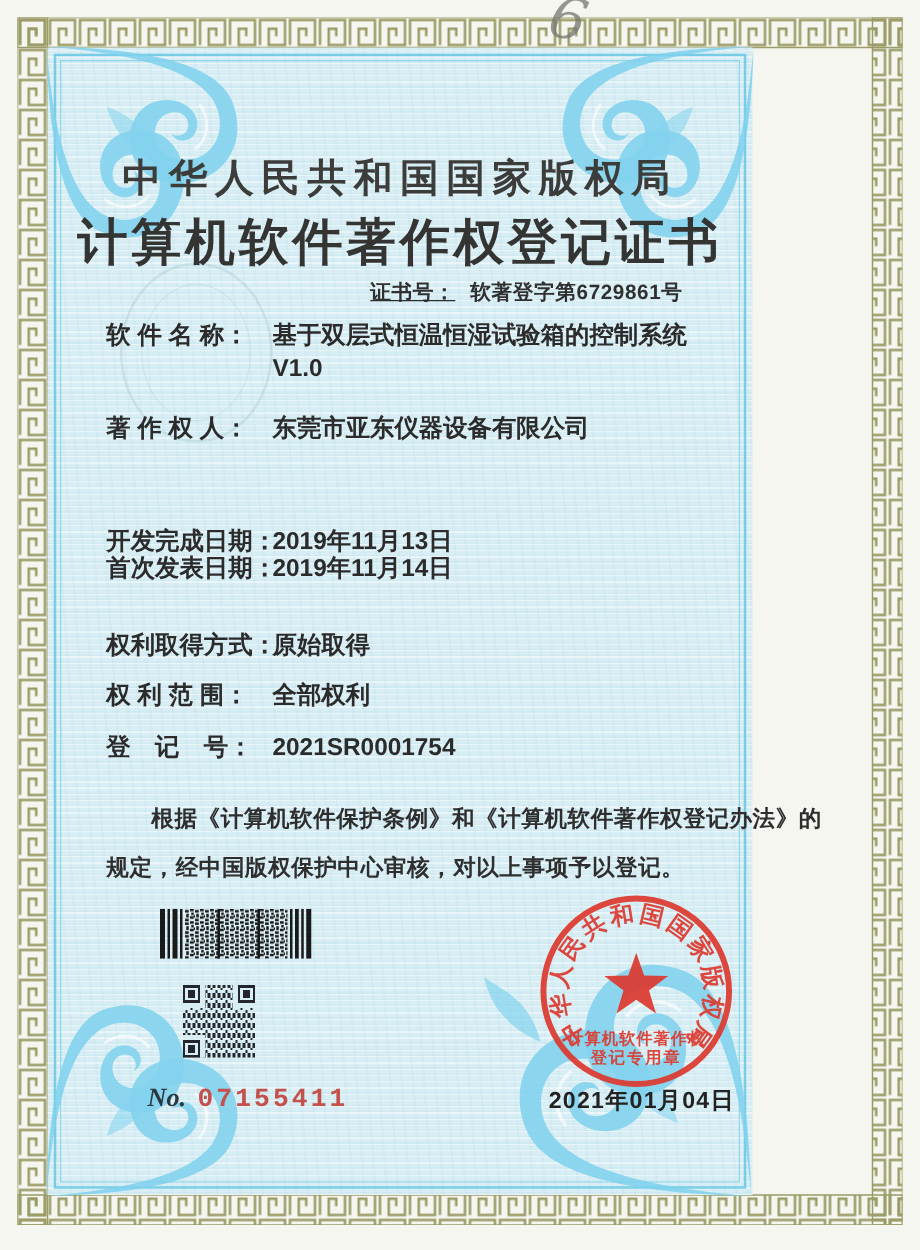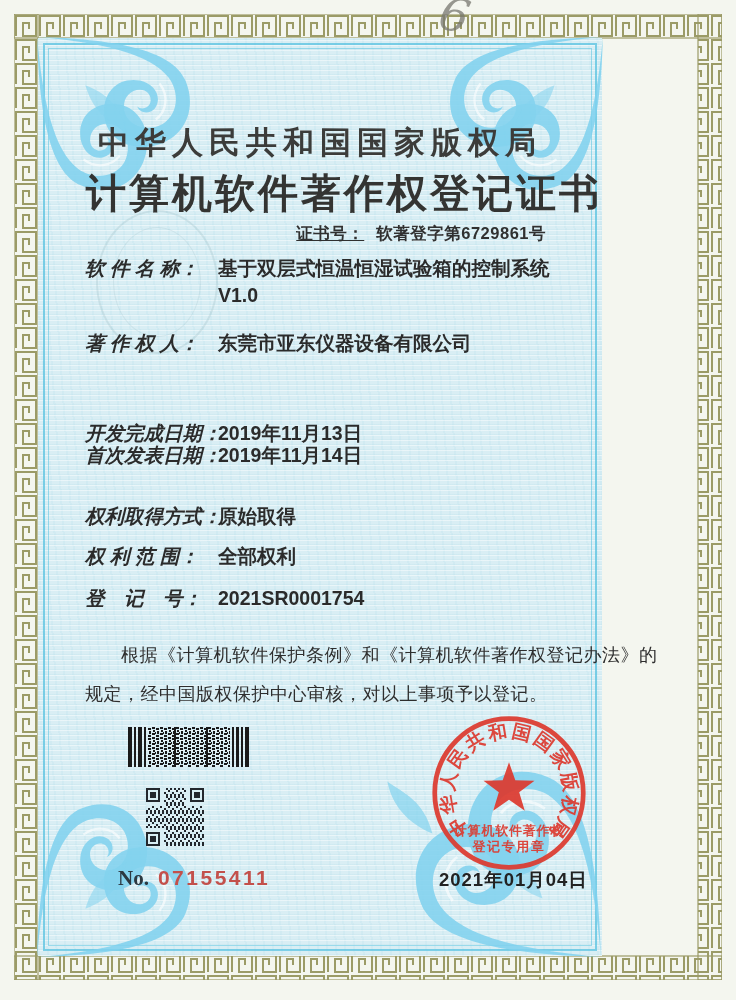--- a/index.html
+++ b/index.html
@@ -32,48 +32,48 @@
   .watermark{position:absolute;left:58px;top:172px;width:118px;height:140px;
     border:2px solid rgba(150,185,195,.28);border-radius:50%;}
   .watermark::after{content:"";position:absolute;inset:15px;border:1px solid rgba(150,185,195,.22);border-radius:50%;}
 
   .title-authority{
     position:absolute;top:84px;left:0;width:100%;text-align:center;
     font-family:"Liberation Serif","DejaVu Serif",serif;
     font-size:31px;font-weight:700;letter-spacing:6px;color:#3c3c3a;white-space:nowrap;
   }
   .title-main{
-    position:absolute;top:128px;left:0;width:100%;text-align:right;
+    position:absolute;top:128px;left:0;width:100%;text-align:center;
     font-family:"Liberation Serif","DejaVu Serif",serif;
     font-size:40px;font-weight:800;letter-spacing:3px;color:#343432;white-space:nowrap;
   }
   .cert-no{
     position:absolute;top:185px;right:56px;
     font-size:16.5px;font-weight:700;color:#303030;letter-spacing:.5px;white-space:nowrap;
   }
   .cert-no .lbl{margin-right:12px;text-decoration:underline;}
 
   .row{position:absolute;left:47px;display:flex;align-items:flex-start;
     font-size:19.5px;font-weight:700;color:#2b2b2b;line-height:27px;white-space:nowrap;}
-  .row .lbl{width:133px;flex:none;font-style:italic;}
+  .row .lbl{width:133px;flex:none;}
   .r0{top:217px}.r1{top:292px}.r2{top:382px}.r3{top:404px}.r4{top:465px}.r5{top:505px}.r6{top:547px}
 
   .statement{
     position:absolute;left:47px;top:598px;width:580px;
-    font-size:18px;font-weight:400;color:#2e2e2e;line-height:39px;letter-spacing:.5px;
+    font-size:18px;font-weight:700;color:#2e2e2e;line-height:39px;letter-spacing:.5px;
   }
   .statement .l1{text-indent:2em;}
 
   .barcode{position:absolute;left:90px;top:689px;}
   .qr{position:absolute;left:108px;top:750px;}
 
   .serial{position:absolute;left:80px;top:828px;white-space:nowrap;}
   .serial .no-lbl{font-family:"Liberation Serif","DejaVu Serif",serif;
-    font-size:21px;font-weight:700;color:#2c3840;margin-right:9px;}
-  .serial .no-val{font-family:Liberation Sans, sans-serif;
+    font-size:21px;font-weight:700;color:#2c3840;margin-right:9px;font-style:italic;}
+  .serial .no-val{font-family:Liberation Mono, monospace;
     font-size:21px;font-weight:700;color:#c3504b;letter-spacing:2.5px;}
 
   .stamp{position:absolute;left:392px;top:676px;opacity:.92;}
   .issue-date{
     position:absolute;left:401px;top:829px;z-index:5;
     font-size:18.5px;font-weight:700;color:#222;letter-spacing:1px;white-space:nowrap;
   }
 </style>
 </head>
 <body>

